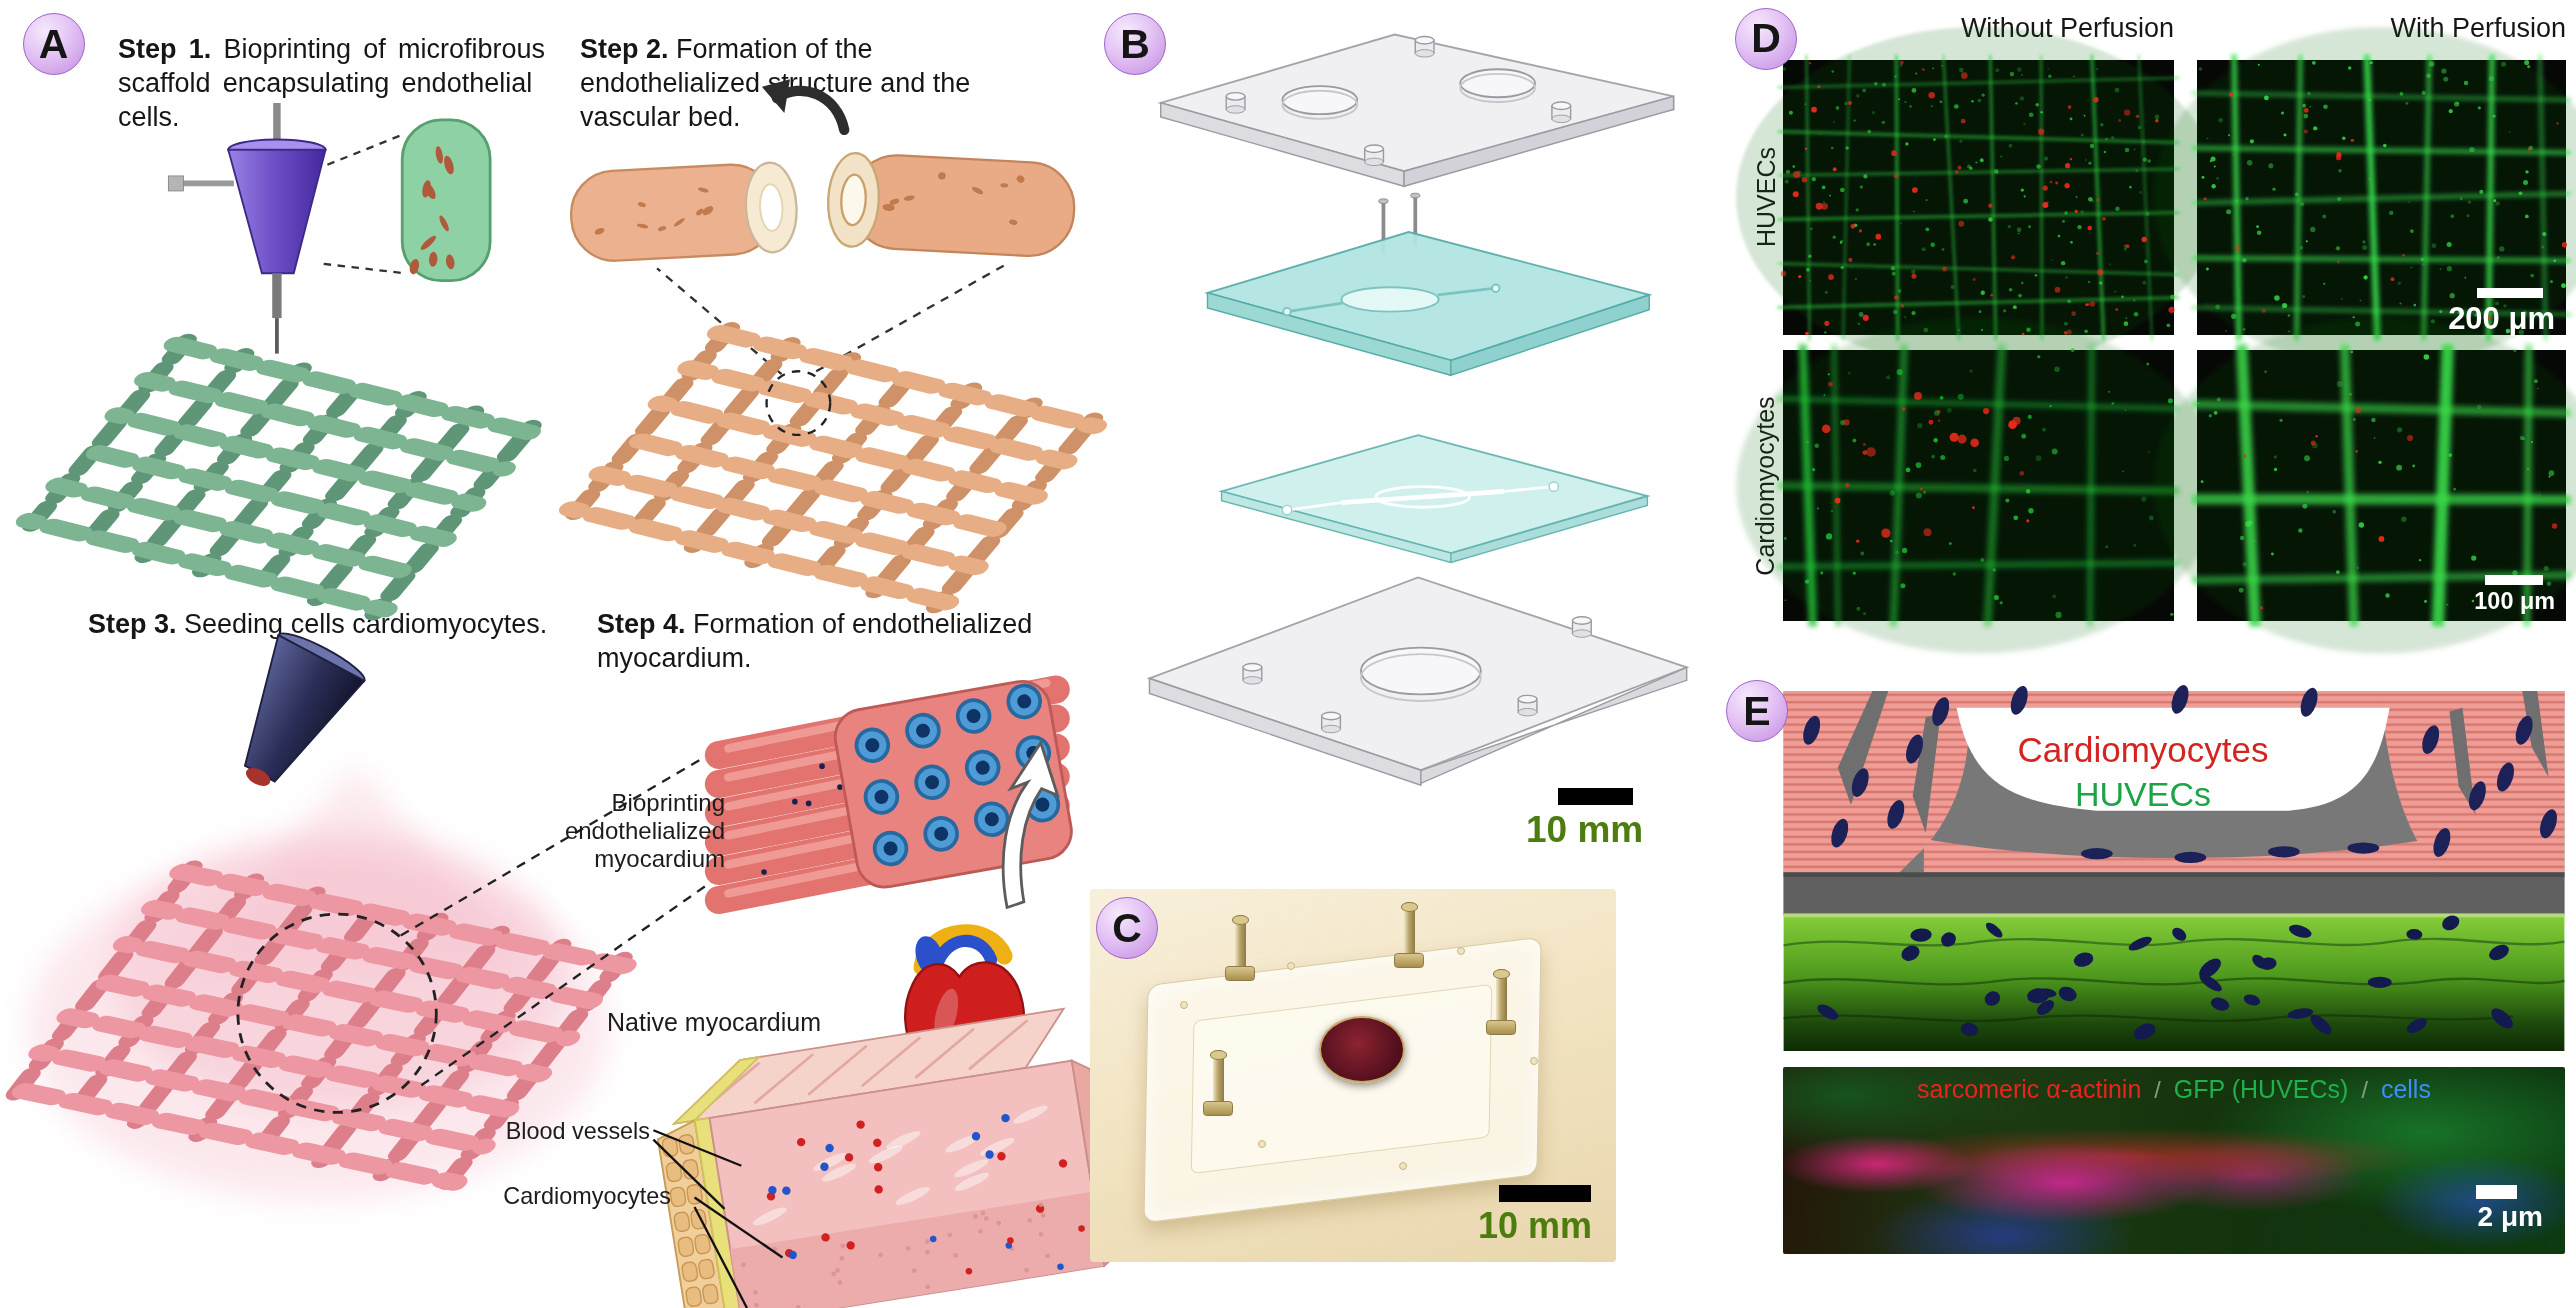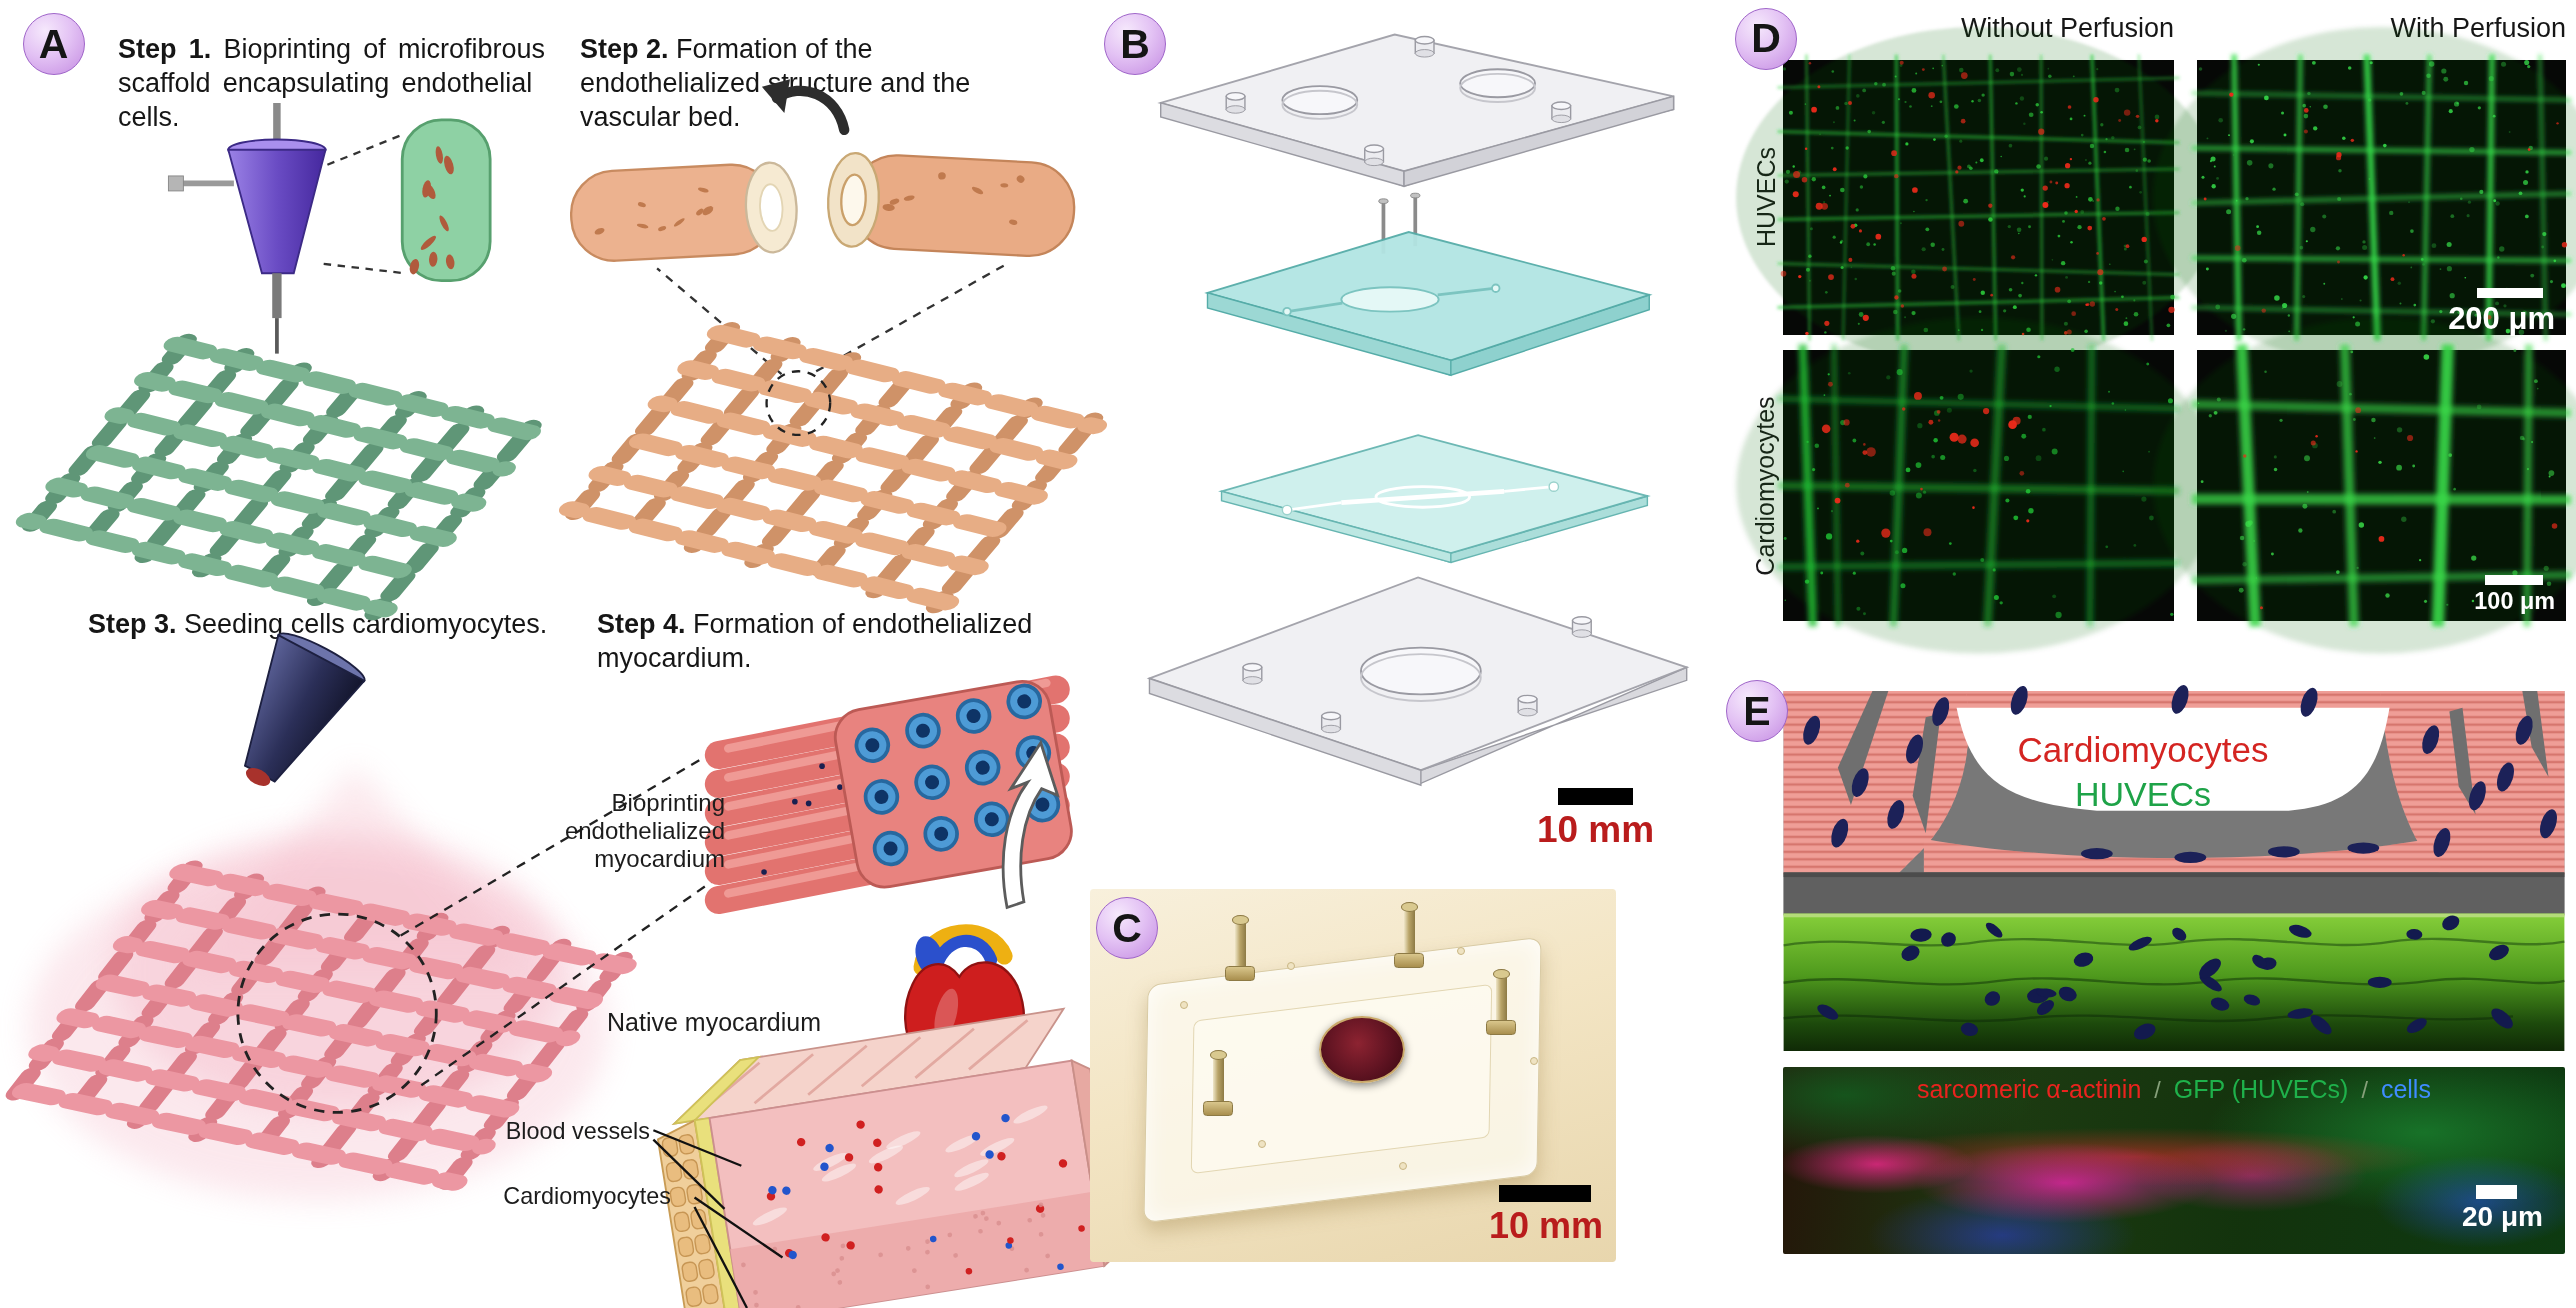--- a/index.html
+++ b/index.html
@@ -8,21 +8,21 @@
   .abs{position:absolute}
   svg{overflow:visible;display:block}
   .badge{position:absolute;width:62px;height:62px;border-radius:50%;
     background:radial-gradient(circle at 35% 28%,#f6e9fc 0%,#e3c2f4 45%,#cf9fe8 80%,#bd85da 100%);
     border:1.9px solid #9f65c9;display:flex;align-items:center;justify-content:center;
     font-weight:bold;font-size:41px;color:#151515;z-index:6}
   .steptxt{position:absolute;font-size:27px;line-height:34px;color:#161616}
   .steptxt b{font-weight:bold}
   .lbl{position:absolute;color:#1c1c1c}
   .sb-bar{position:absolute;background:#000}
-  .sb-txt{position:absolute;font-weight:bold;color:#b91c1c;text-align:center}
+  .sb-txt{position:absolute;font-weight:bold;color:#4d7c0f;text-align:left}
   .micro{position:absolute;background:#050705}
   .wsb{background:#fff !important}
   .wtxt{color:#fff !important;text-align:right}
   .rot{position:absolute;white-space:nowrap;text-align:center;transform:rotate(-90deg);font-size:25px;color:#1a1a1a}
   .hdr{position:absolute;text-align:right;font-size:27px;color:#161616}
   
   #panelC{position:absolute;left:1090px;top:889px;width:526px;height:373px}
   .c-bg{position:absolute;inset:0;background:linear-gradient(163deg,#f8f0dc 0%,#f3e5c4 45%,#e8d6ad 100%);border-radius:3.7px}
   .c-plate{position:absolute;left:54px;top:73px;width:397px;height:236px;transform:rotate(-7deg) skewX(-8deg);
     background:rgba(252,250,240,.78);border:1.9px solid #d8caa4;border-radius:13px;
@@ -1301,17 +1301,17 @@
 
   <div id="strip">
     <div class="stains">
       <span style="color:#ea231e">sarcomeric α-actinin</span>
       <span class="sep">/</span>
       <span style="color:#1fb14b">GFP (HUVECs)</span>
       <span class="sep">/</span>
       <span style="color:#3f8cff">cells</span>
     </div>
     <div class="sb-bar wsb" style="left:693px;top:118px;width:41px;height:14px"></div>
-    <div class="sb-txt wtxt" style="left:646px;top:134px;width:114px;font-size:28px">20 μm</div>
+    <div class="sb-txt wtxt" style="left:646px;top:134px;width:114px;font-size:28px">2 μm</div>
   </div>
 
 </div>
 
 
 </body></html>

